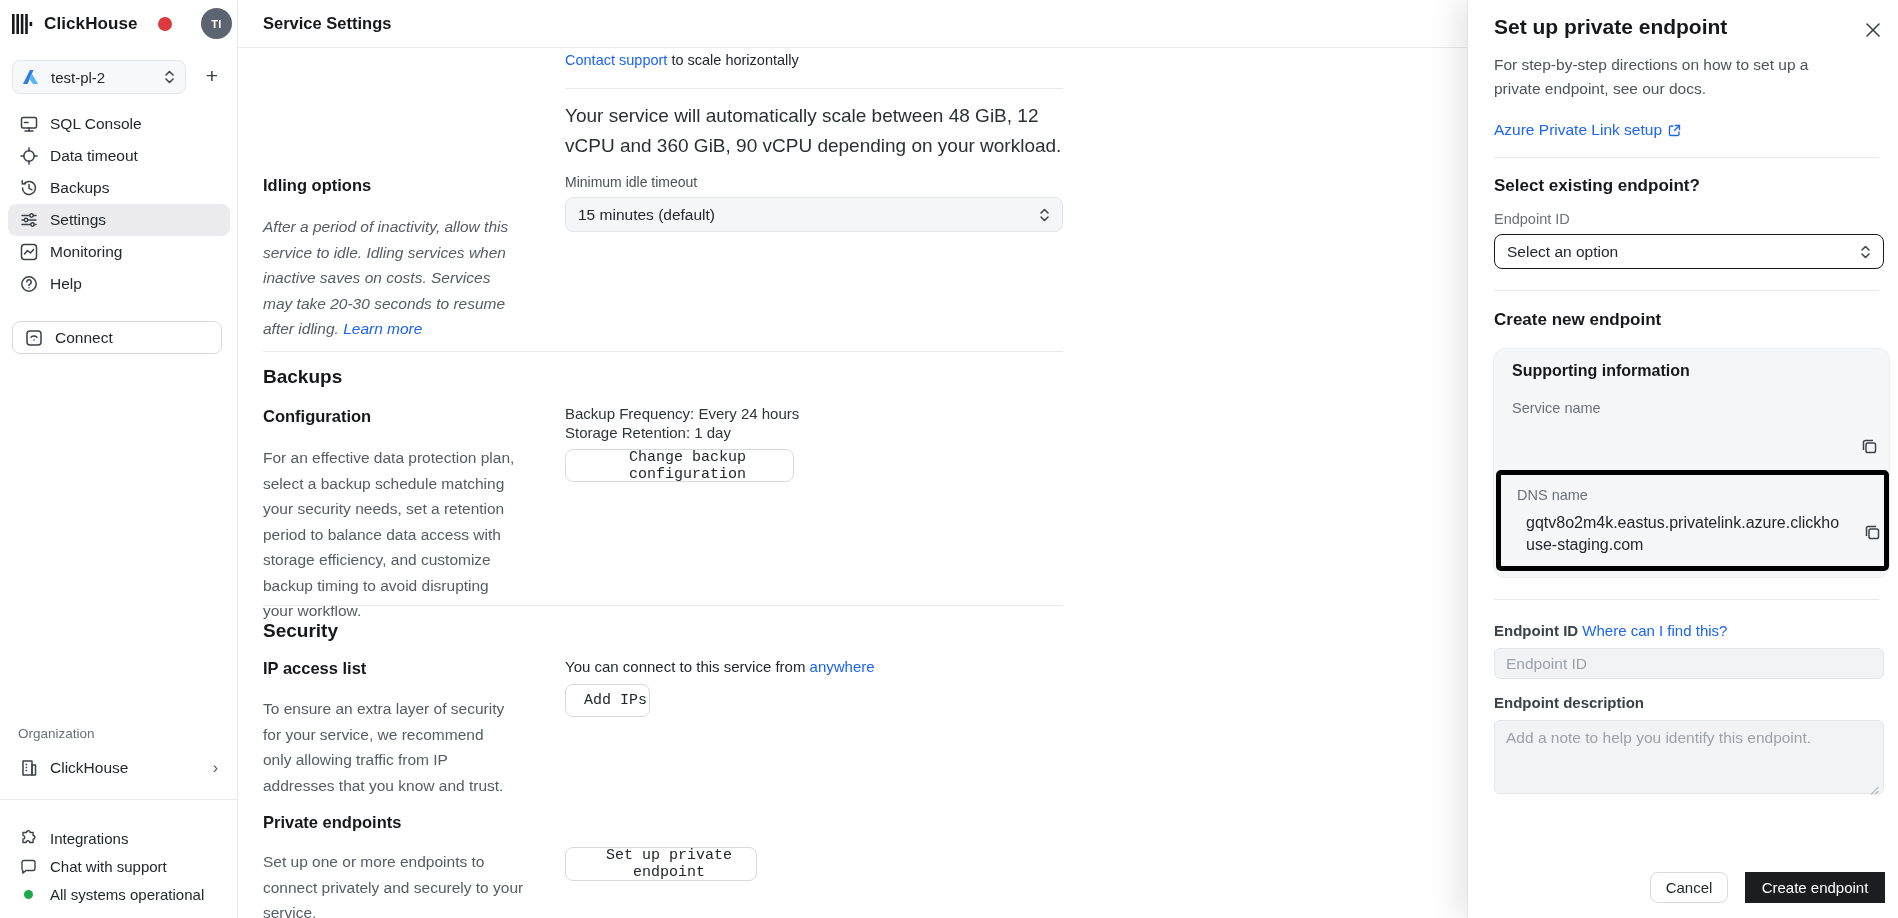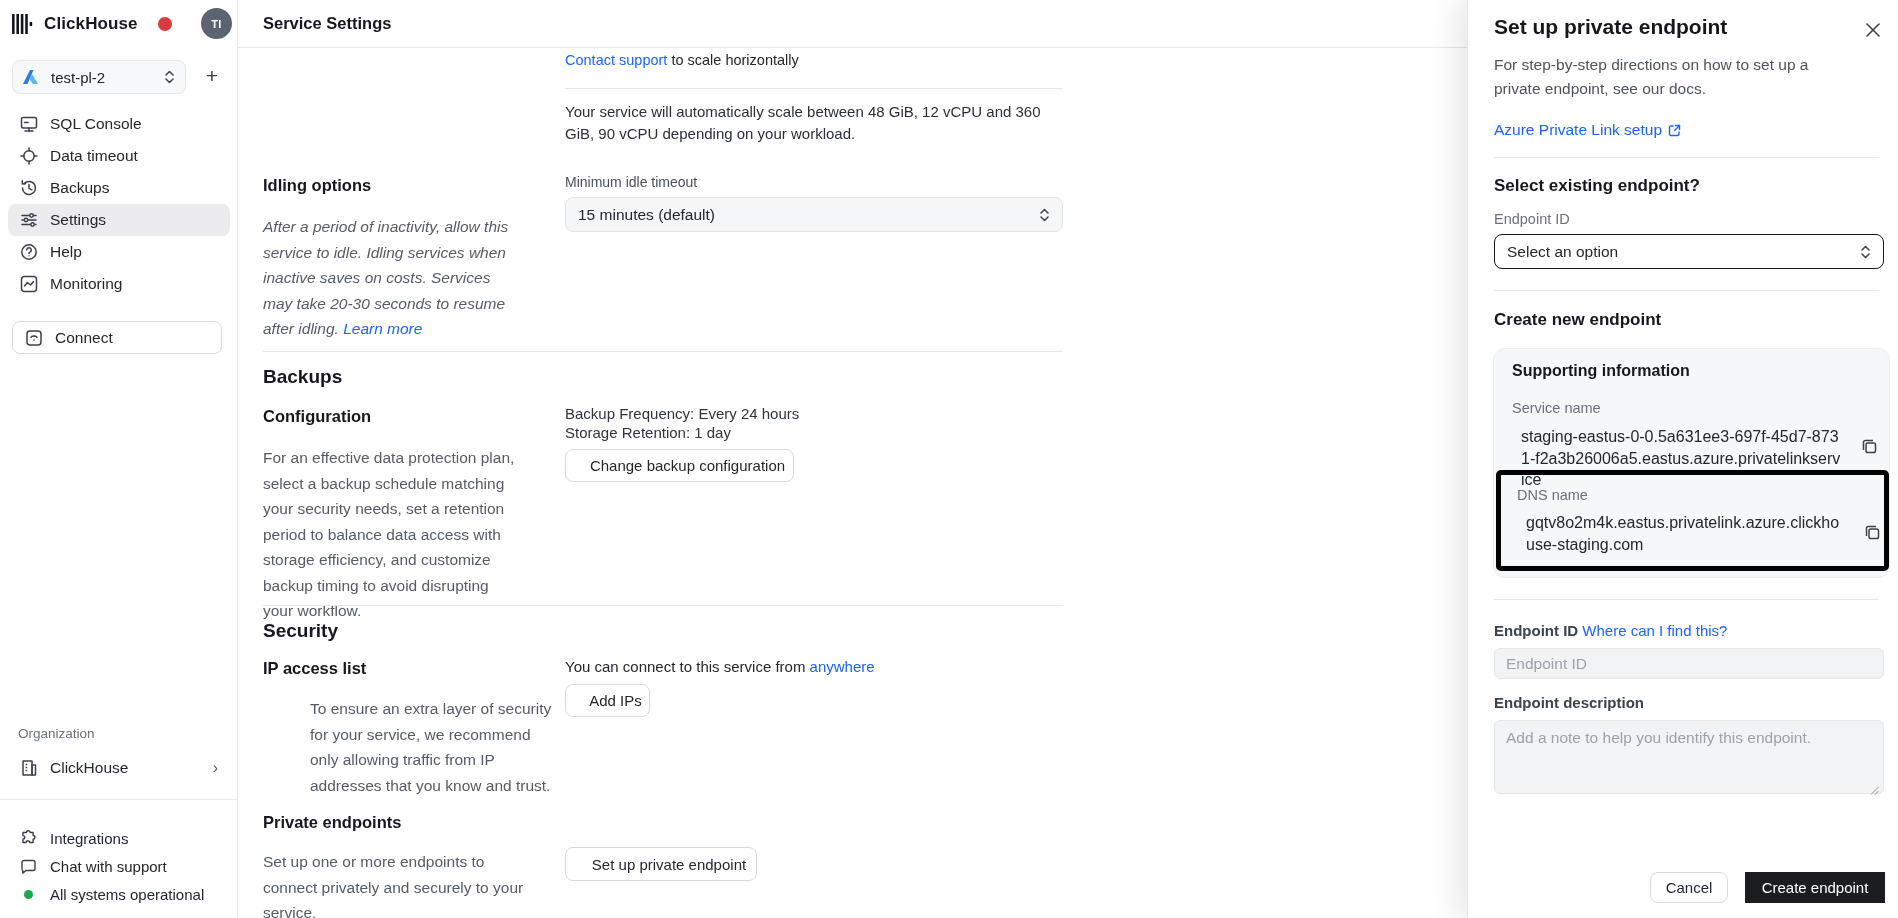--- a/index.html
+++ b/index.html
@@ -37,21 +37,21 @@
   .main-header { position:absolute; left:0; top:0; width:1229px; height:48px; border-bottom:1px solid #e8e9eb; display:flex; align-items:center; padding-left:25px;text-align:center; }
   .main-title { font-size:16.5px; font-weight:700; color:#16181d; }
   .hdiv { position:absolute; height:1px; background:#e7e8ea; }
   .col-label { position:absolute; left:25px; font-size:16.5px; font-weight:700; color:#16181d; }
   .sec-title { position:absolute; left:25px; font-size:19px; font-weight:700; color:#16181d; }
   .para { position:absolute; left:25px; width:252px; font-size:15.5px; line-height:25.5px; color:#565c65; }
   .link { color:#1c64f2; cursor:pointer; text-decoration:none; }
   .small-label { position:absolute; font-size:14px; color:#4b5158; }
   .fake-select { position:absolute; background:#f5f6f8; border:1px solid #e3e5e8; border-radius:8px; display:flex; align-items:center; padding:0 12px; font-size:15.5px; color:#23272e; cursor:pointer; }
   .fake-select .stepper { margin-left:auto; color:#43484f; }
-  .btn { position:absolute; background:#fff; border:1px solid #d7dade; border-radius:8px; font-size:15px; color:#23272e; display:flex; align-items:center; justify-content:center; cursor:pointer; font-family:Liberation Sans, sans-serif;padding-left:16px; }
+  .btn { position:absolute; background:#fff; border:1px solid #d7dade; border-radius:8px; font-size:15px; color:#23272e; display:flex; align-items:center; justify-content:center; cursor:pointer; font-family:Liberation Mono, monospace;padding-left:16px; }
   .kv-line { position:absolute; font-size:15px; color:#2f343b; }
 
   
   .drawer { position:absolute; left:1467px; top:0; width:431px; height:918px; background:#fff; border-left:1px solid #e4e6e9; box-shadow:-10px 0 28px rgba(20,22,26,.10); }
   .drawer-title { position:absolute; left:26px; top:15px; font-size:21px; font-weight:700; color:#16181d; }
   .close-x { position:absolute; left:394px; top:19px; width:22px; height:22px; color:#3c4149; cursor:pointer; display:flex; align-items:center; justify-content:center; }
   .drawer-intro { position:absolute; left:26px; top:53px; width:345px; font-size:15.5px; line-height:23.5px; color:#4d535b; }
   .drawer-link { position:absolute; left:26px; top:121px; font-size:15.5px; color:#1c64f2; display:flex; align-items:center; gap:6px; cursor:pointer; }
   .ddiv { position:absolute; left:26px; width:385px; height:1px; background:#e7e8ea; }
   .dsec-title { position:absolute; left:26px; font-size:17px; font-weight:700; color:#16181d; }
@@ -156,36 +156,36 @@
               <line x1="2" y1="13.5" x2="16" y2="13.5"></line>
               <circle cx="11.5" cy="4.5" r="1.7" fill="#fff"></circle>
               <circle cx="6" cy="9" r="1.7" fill="#fff"></circle>
               <circle cx="12.5" cy="13.5" r="1.7" fill="#fff"></circle>
             </svg>
           </span>
         <span>Settings</span>
       </div>
       <div class="nav-item">
         <span class="ico">
+            <svg width="18" height="18" viewBox="0 0 18 18" fill="none" stroke="currentColor" stroke-width="1.5" stroke-linecap="round" stroke-linejoin="round">
+              <rect x="1.5" y="1.5" width="15" height="15" rx="3"></rect>
+              <polyline points="4.5,11 7.5,7.5 10.5,10 13.5,6.5"></polyline>
+            </svg>
+          </span>
+        <span>Monitoring</span>
+      </div>
+      <div class="nav-item">
+        <span class="ico">
             <svg width="18" height="18" viewBox="0 0 18 18" fill="none" stroke="currentColor" stroke-width="1.5" stroke-linecap="round">
               <circle cx="9" cy="9" r="7.2"></circle>
               <path d="M6.8 7 a2.2 2.2 0 1 1 3 2.1 c-.7.3-.8.8-.8 1.4"></path>
               <circle cx="9" cy="12.8" r="0.7" fill="currentColor" stroke="none"></circle>
             </svg>
           </span>
         <span>Help</span>
-      </div>
-      <div class="nav-item">
-        <span class="ico">
-            <svg width="18" height="18" viewBox="0 0 18 18" fill="none" stroke="currentColor" stroke-width="1.5" stroke-linecap="round" stroke-linejoin="round">
-              <rect x="1.5" y="1.5" width="15" height="15" rx="3"></rect>
-              <polyline points="4.5,11 7.5,7.5 10.5,10 13.5,6.5"></polyline>
-            </svg>
-          </span>
-        <span>Monitoring</span>
       </div>
     </div>
 
     <div class="connect-btn">
       <span class="ico">
           <svg width="18" height="18" viewBox="0 0 18 18" fill="none" stroke="currentColor" stroke-width="1.5" stroke-linecap="round" stroke-linejoin="round">
             <rect x="2" y="2" width="14" height="14" rx="3"></rect>
             <path d="M6 8.2 a4.2 4.2 0 0 1 6 0"></path>
             <circle cx="9" cy="11" r="0.8" fill="currentColor" stroke="none"></circle>
           </svg>
@@ -234,21 +234,21 @@
   <div class="main">
     <div class="main-header">
       <span class="main-title">Service Settings</span>
     </div>
 
     <div style="position:absolute; left:327px; top:52px; font-size:14.5px; color:#23272e;">
       <span class="link">Contact support</span>
       <span> to scale horizontally</span>
     </div>
     <div class="hdiv" style="left:327px; top:88px; width:498px;"></div>
-    <div style="position:absolute; left:327px; top:101px; width:505px; font-size:15px; line-height:22px; color:#2b3037;">Your service will automatically scale between 48 GiB, 12 vCPU and 360 GiB, 90 vCPU depending on your workload.</div>
+    <div style="position:absolute; left:327px; top:101px; width:505px; font-size:19px; line-height:30px; color:#2b3037;">Your service will automatically scale between 48 GiB, 12 vCPU and 360 GiB, 90 vCPU depending on your workload.</div>
 
     <div class="col-label" style="top:176px;">Idling options</div>
     <div class="para" style="top:214px;font-style:italic;">
       <span>After a period of inactivity, allow this service to idle. Idling services when inactive saves on costs. Services may take 20-30 seconds to resume after idling.</span>
       <span class="link"> Learn more</span>
     </div>
     <div class="small-label" style="left:327px; top:174px;">Minimum idle timeout</div>
     <div class="fake-select" style="left:327px; top:197px; width:498px; height:35px;">
       <span>15 minutes (default)</span>
       <span class="stepper">
@@ -270,21 +270,21 @@
 
     <div class="hdiv" style="left:25px; top:605px; width:800px;"></div>
 
     <div class="sec-title" style="top:620px;">Security</div>
     <div class="col-label" style="top:659px;">IP access list</div>
     <div style="position:absolute; left:327px; top:658px; font-size:15px; color:#23272e;">
       <span>You can connect to this service from</span>
       <span class="link"> anywhere</span>
     </div>
     <button class="btn" style="left:327px; top:684px; width:85px; height:33px;">Add IPs</button>
-    <div class="para" style="top:696px;margin-left:47px;">To ensure an extra layer of security for your service, we recommend only allowing traffic from IP addresses that you know and trust.</div>
+    <div class="para" style="top:696px;">To ensure an extra layer of security for your service, we recommend only allowing traffic from IP addresses that you know and trust.</div>
 
     <div class="col-label" style="top:813px;">Private endpoints</div>
     <div class="para" style="top:849px; width:265px;">Set up one or more endpoints to connect privately and securely to your service.</div>
     <button class="btn" style="left:327px; top:847px; width:192px; height:34px;">Set up private endpoint</button>
   </div>
 
   <div class="drawer">
     <div class="drawer-title">Set up private endpoint</div>
     <div class="close-x">
       <svg width="14" height="14" viewBox="0 0 14 14" stroke="currentColor" stroke-width="1.6" stroke-linecap="round">
@@ -318,21 +318,20 @@
         </span>
     </div>
 
     <div class="ddiv" style="top:290px;"></div>
 
     <div class="dsec-title" style="top:310px;">Create new endpoint</div>
 
     <div class="support-card">
       <div class="card-title">Supporting information</div>
       <div class="card-label" style="top:51px;">Service name</div>
-      <div class="card-value" style="top:77px;">staging-eastus-0-0.5a631ee3-697f-45d7-8731-f2a3b26006a5.eastus.azure.privatelinkservice</div>
       <span class="copy-ico" style="left:366px; top:88px;">
           <svg width="19" height="19" viewBox="0 0 19 19" fill="none" stroke="currentColor" stroke-width="1.5" stroke-linejoin="round">
             <rect x="6" y="6" width="9.5" height="9.5" rx="1.8"></rect>
             <path d="M13 3.5 H5.2 A1.7 1.7 0 0 0 3.5 5.2 V13"></path>
           </svg>
         </span>
 
       <div class="dns-box">
         <div class="card-label" style="top:12px; left:16px;">DNS name</div>
         <div class="card-value" style="top:37px; left:25px;">gqtv8o2m4k.eastus.privatelink.azure.clickhouse-staging.com</div>

